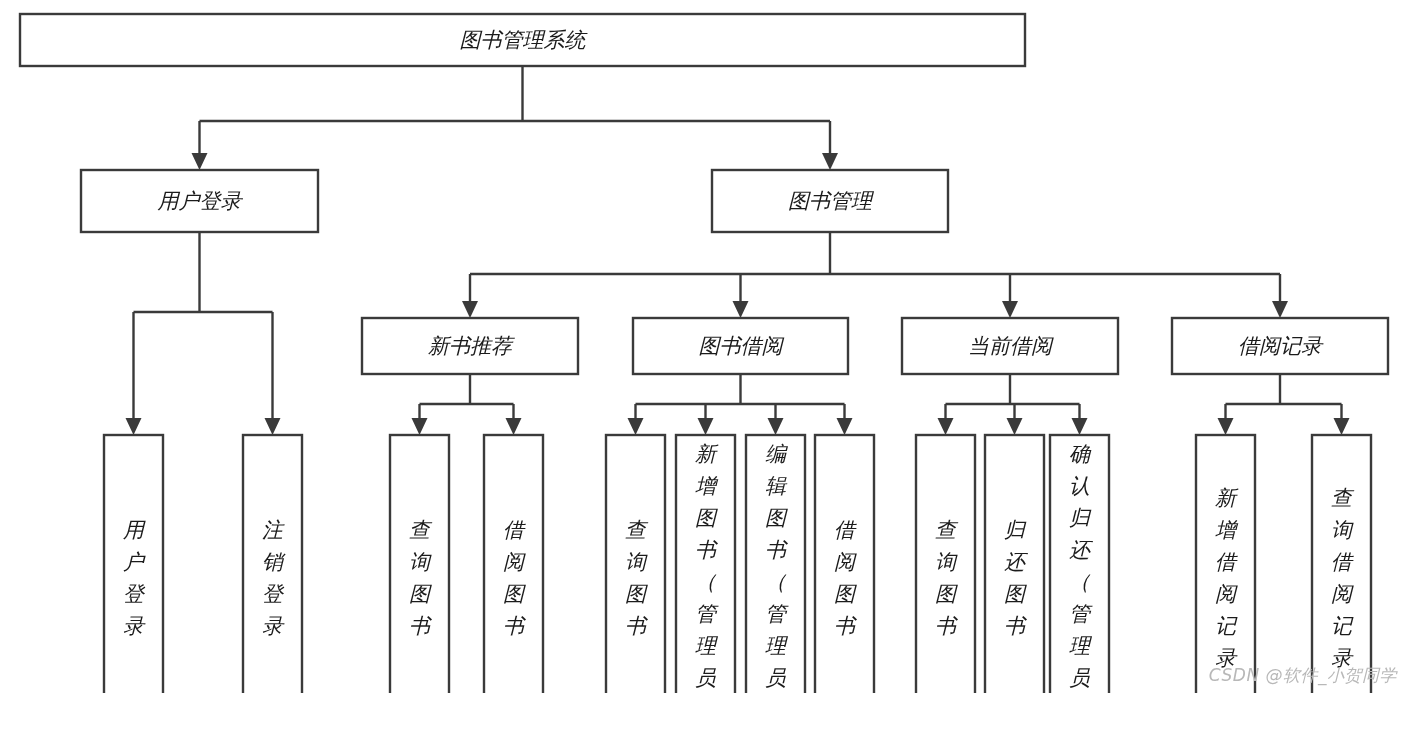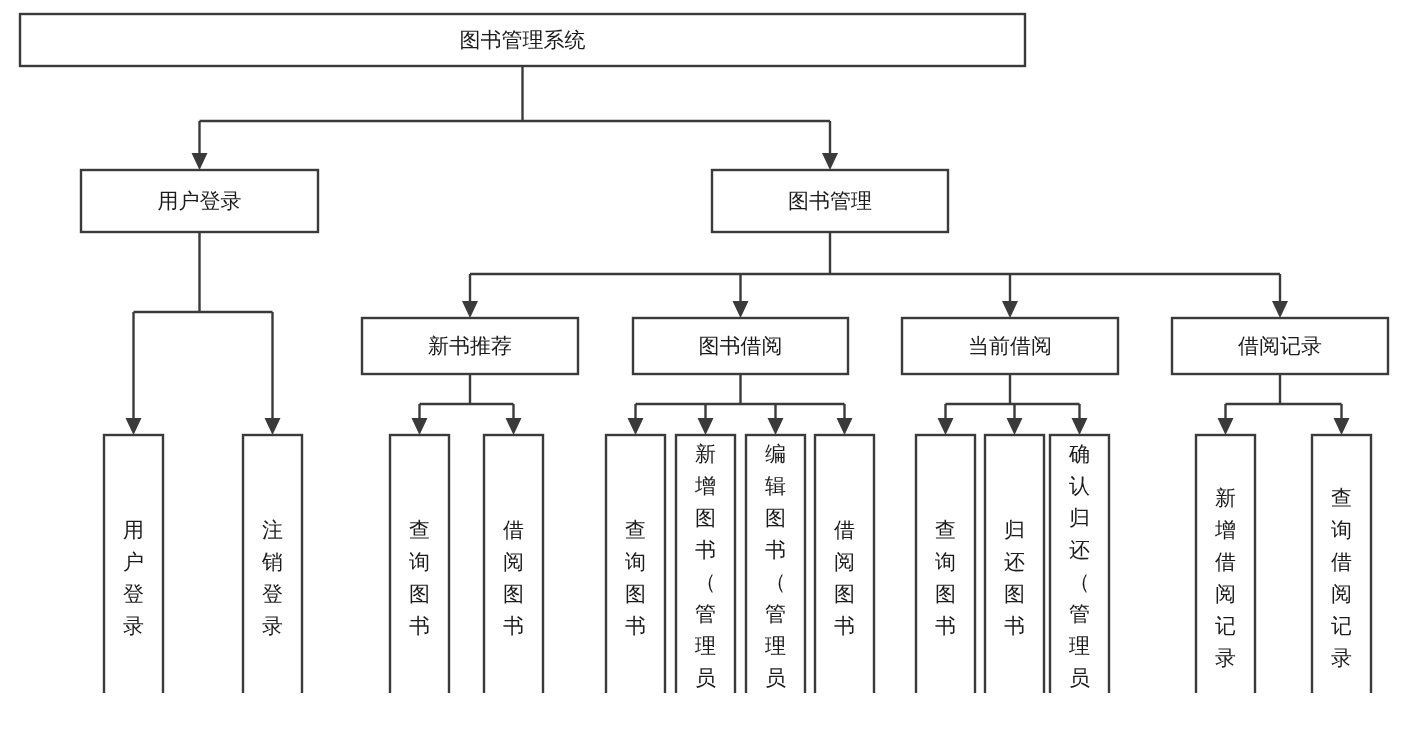--- a/index.html
+++ b/index.html
@@ -10,20 +10,21 @@
   }
   body {
     font-family: "DejaVu Sans", "Liberation Sans", sans-serif;
   }
   #diagram-root {
     position: relative;
     width: 1405px;
     height: 693px;
     background: #ffffff;
     overflow: hidden;
+    font-style: italic;
   }
   svg#tree-svg {
     position: absolute;
     left: 0;
     top: 0;
     width: 1405px;
     height: 747px;
     display: block;
   }
   .node-box {
@@ -216,13 +217,14 @@
         <g>
           <rect class="node-box" x="1196" y="435" width="59" height="299"></rect>
           <text class="node-label-vertical" x="1225.5" y="504.5"><tspan x="1225.5" dy="0">新</tspan><tspan x="1225.5" dy="32">增</tspan><tspan x="1225.5" dy="32">借</tspan><tspan x="1225.5" dy="32">阅</tspan><tspan x="1225.5" dy="32">记</tspan><tspan x="1225.5" dy="32">录</tspan></text>
         </g>
         <g>
           <rect class="node-box" x="1312" y="435" width="59" height="299"></rect>
           <text class="node-label-vertical" x="1341.5" y="504.5"><tspan x="1341.5" dy="0">查</tspan><tspan x="1341.5" dy="32">询</tspan><tspan x="1341.5" dy="32">借</tspan><tspan x="1341.5" dy="32">阅</tspan><tspan x="1341.5" dy="32">记</tspan><tspan x="1341.5" dy="32">录</tspan></text>
         </g>
       </g>
   </svg>
+  <div class="watermark">CSDN @软件_小贺同学</div>
 </div>
 
 </body></html>

